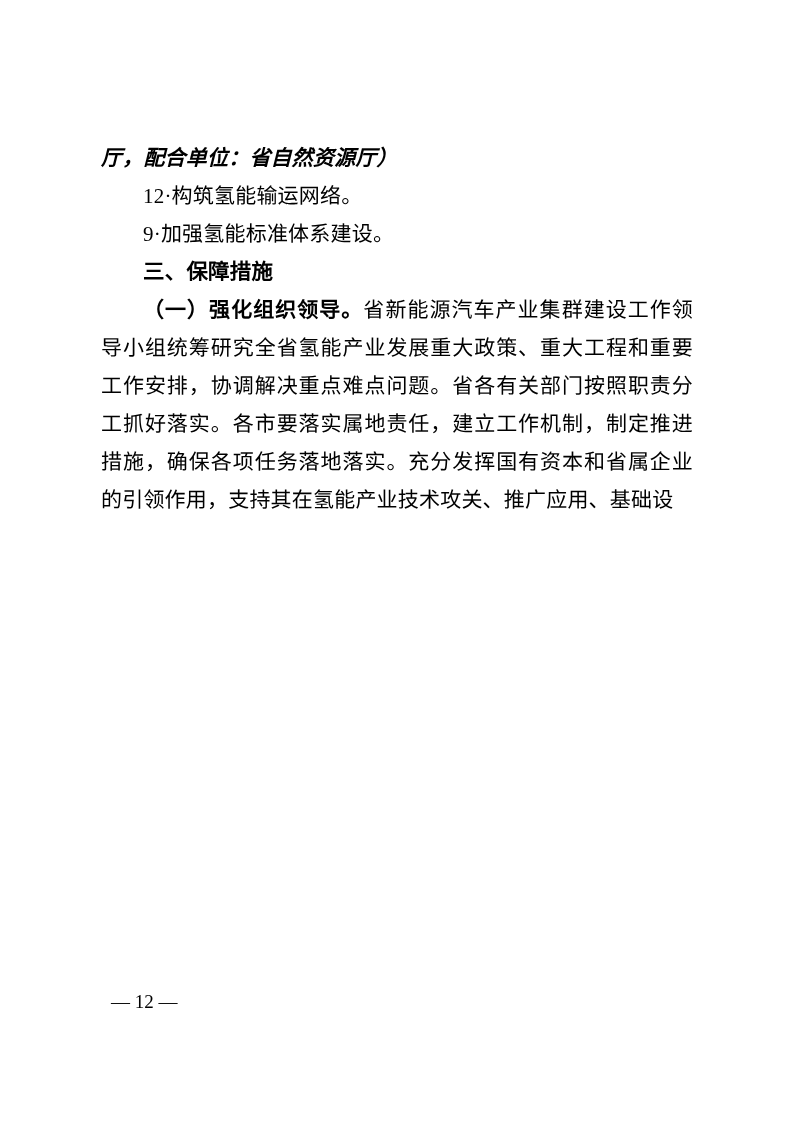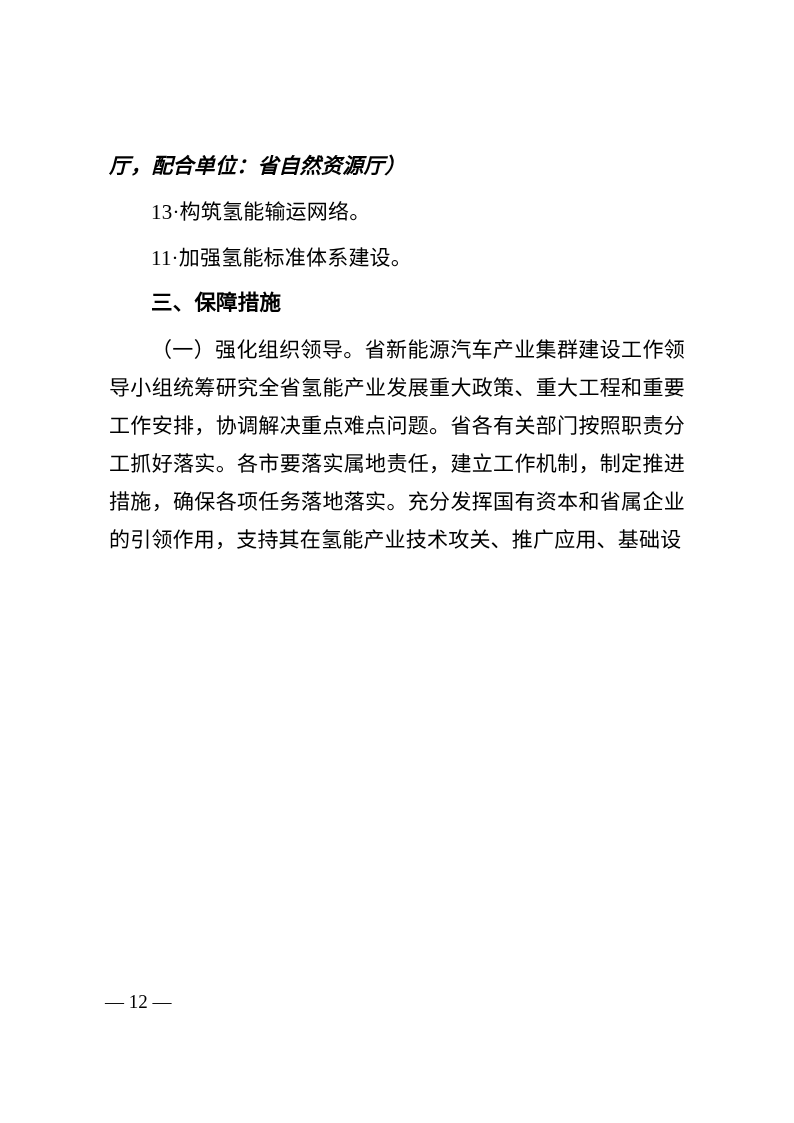--- a/index.html
+++ b/index.html
@@ -21,64 +21,64 @@
     position: absolute;
     left: 101px;
     top: 139px;
     width: 592px;
     font-size: 21px;
     line-height: 38px;
     text-align: justify;
     letter-spacing: 0.2px;
   }
   .doc-body p {
-    margin: 8px;
+    margin: 0;
     padding: 0;
   }
   .para-indent {
     text-indent: 42px;
   }
   
   .unit-bold {
     font-weight: 700;
     font-style: italic;
   }
   
   .lead-bold {
-    font-weight: 400;
+    font-weight: 700;
   }
   
   .section-heading {
-    font-family: Liberation Mono, monospace;
+    font-family: Liberation Sans, sans-serif;
     font-weight: 700;
     font-size: 21.5px;
   }
   .page-footer {
     position: absolute;
-    left: 105px;
+    left: 111px;
     top: 987px;
     font-size: 19px;
     line-height: 30px;
     font-family: "Liberation Serif", "DejaVu Serif", serif;
     color: #000000;
   }
 </style>
 </head>
 <body>
 
 <div class="page">
 
   <div class="doc-body">
 
     <p><span class="unit-bold">厅，配合单位：省自然资源厅）</span></p>
 
-    <p class="para-indent"><span>13·构筑氢能输运网络。</span></p>
+    <p class="para-indent"><span>12·构筑氢能输运网络。</span></p>
 
 
-    <p class="para-indent"><span>11·加强氢能标准体系建设。</span></p>
+    <p class="para-indent"><span>9·加强氢能标准体系建设。</span></p>
 
 
     <p class="para-indent section-heading"><span>三、保障措施</span></p>
 
     <p class="para-indent"><span class="lead-bold">（一）强化组织领导。</span><span>省新能源汽车产业集群建设工作领导小组统筹研究全省氢能产业发展重大政策、重大工程和重要工作安排，协调解决重点难点问题。省各有关部门按照职责分工抓好落实。各市要落实属地责任，建立工作机制，制定推进措施，确保各项任务落地落实。充分发挥国有资本和省属企业的引领作用，支持其在氢能产业技术攻关、推广应用、基础设</span></p>
 
   </div>
 
   <div class="page-footer">— 12 —</div>
 

